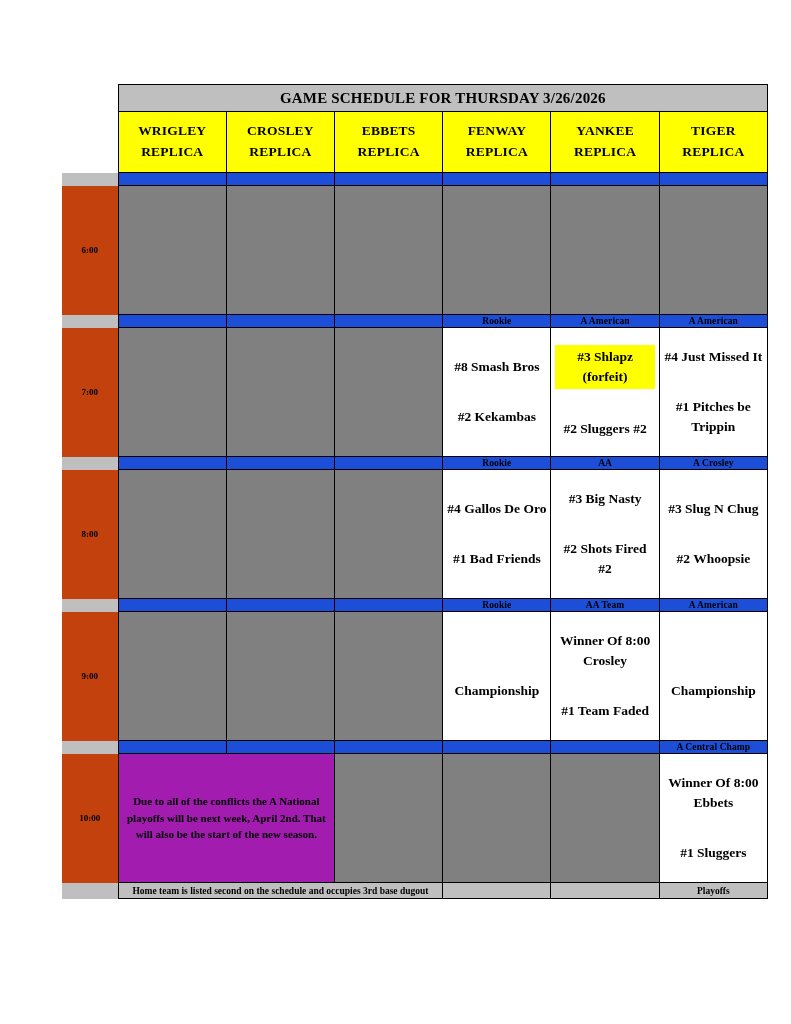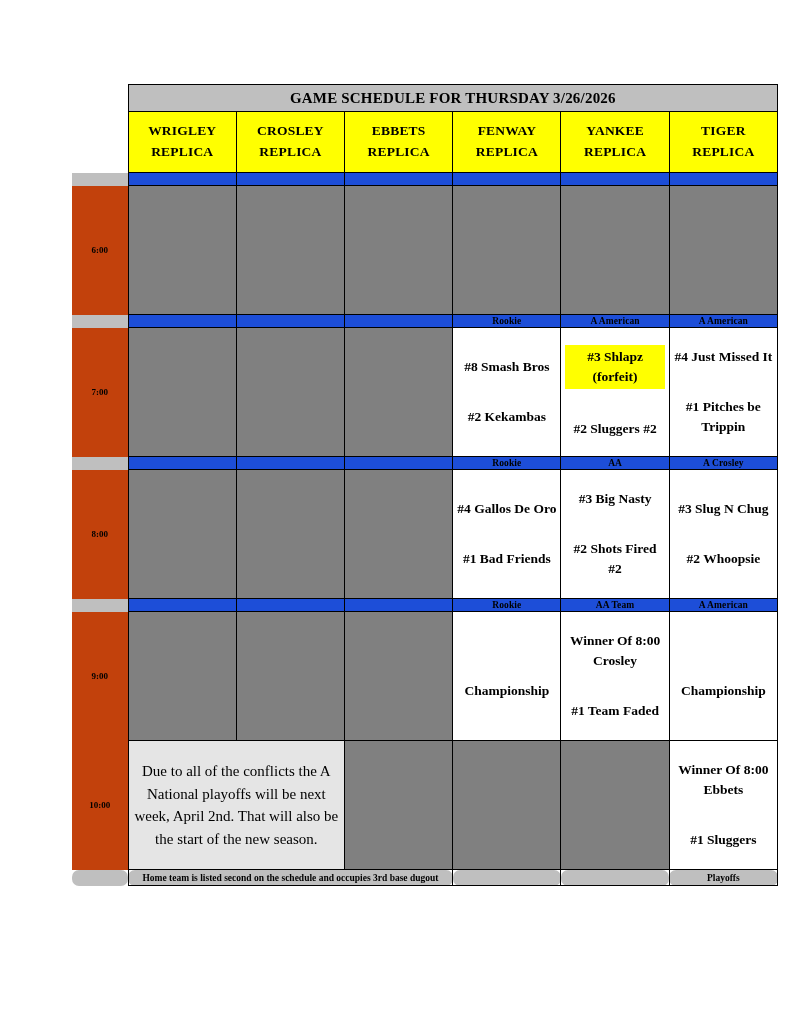--- a/index.html
+++ b/index.html
@@ -14,21 +14,21 @@
     color: #000000;
   }
   .page {
     position: relative;
     width: 791px;
     height: 1024px;
     box-sizing: border-box;
   }
   .sheet {
     position: absolute;
-    left: 72px;
+    left: 62px;
     top: 84px;
     width: 706px;
   }
   table.sched {
     border-collapse: collapse;
     table-layout: fixed;
     width: 706px;
   }
   table.sched td, table.sched th {
     border: 1px solid #000000;
@@ -94,32 +94,31 @@
     display: block;
   }
   .slot .away { margin-bottom: 30px; }
   .hl-yellow {
     background: #ffff00;
     display: block;
     padding: 2px 0;
     text-align: center;
   }
   .orange-note {
-    background: #e5e5e5;
-    font-weight: normal;
-    font-size: 15px;
+    background: #a21caf;
+    font-weight: bold;
+    font-size: 11px;
     line-height: 1.5;
     padding: 6px 8px;
   }
   .footer-row td {
     height: 15px;
     background: #bfbfbf;
     font-weight: bold;
     font-size: 9.5px;
-    border-radius: 7px;
   }
   .footer-note {
     text-align: left;
     padding-left: 4px;
   }
   .slot-inner {
     display: flex;
     flex-direction: column;
     justify-content: center;
     align-items: center;
@@ -295,20 +294,29 @@
             </div>
           </td>
           <td class="slot white">
             <div class="slot-inner pad2">
               <span class="away"></span>
               <span class="home">Championship</span>
             </div>
           </td>
         </tr>
 
+        <tr class="spacer-row">
+          <td class="no-border"></td>
+          <td class="lbl"></td>
+          <td class="lbl"></td>
+          <td class="lbl"></td>
+          <td class="lbl"></td>
+          <td class="lbl"></td>
+          <td class="lbl">A Central Champ</td>
+        </tr>
 
         <tr>
           <td class="timecell">10:00</td>
           <td class="slot orange-note" colspan="2">Due to all of the conflicts the A National playoffs will be next week, April 2nd. That will also be the start of the new season.</td>
           <td class="slot grey"></td>
           <td class="slot grey"></td>
           <td class="slot grey"></td>
           <td class="slot white">
             <div class="slot-inner pad2">
               <span class="away">Winner Of 8:00 Ebbets</span>

